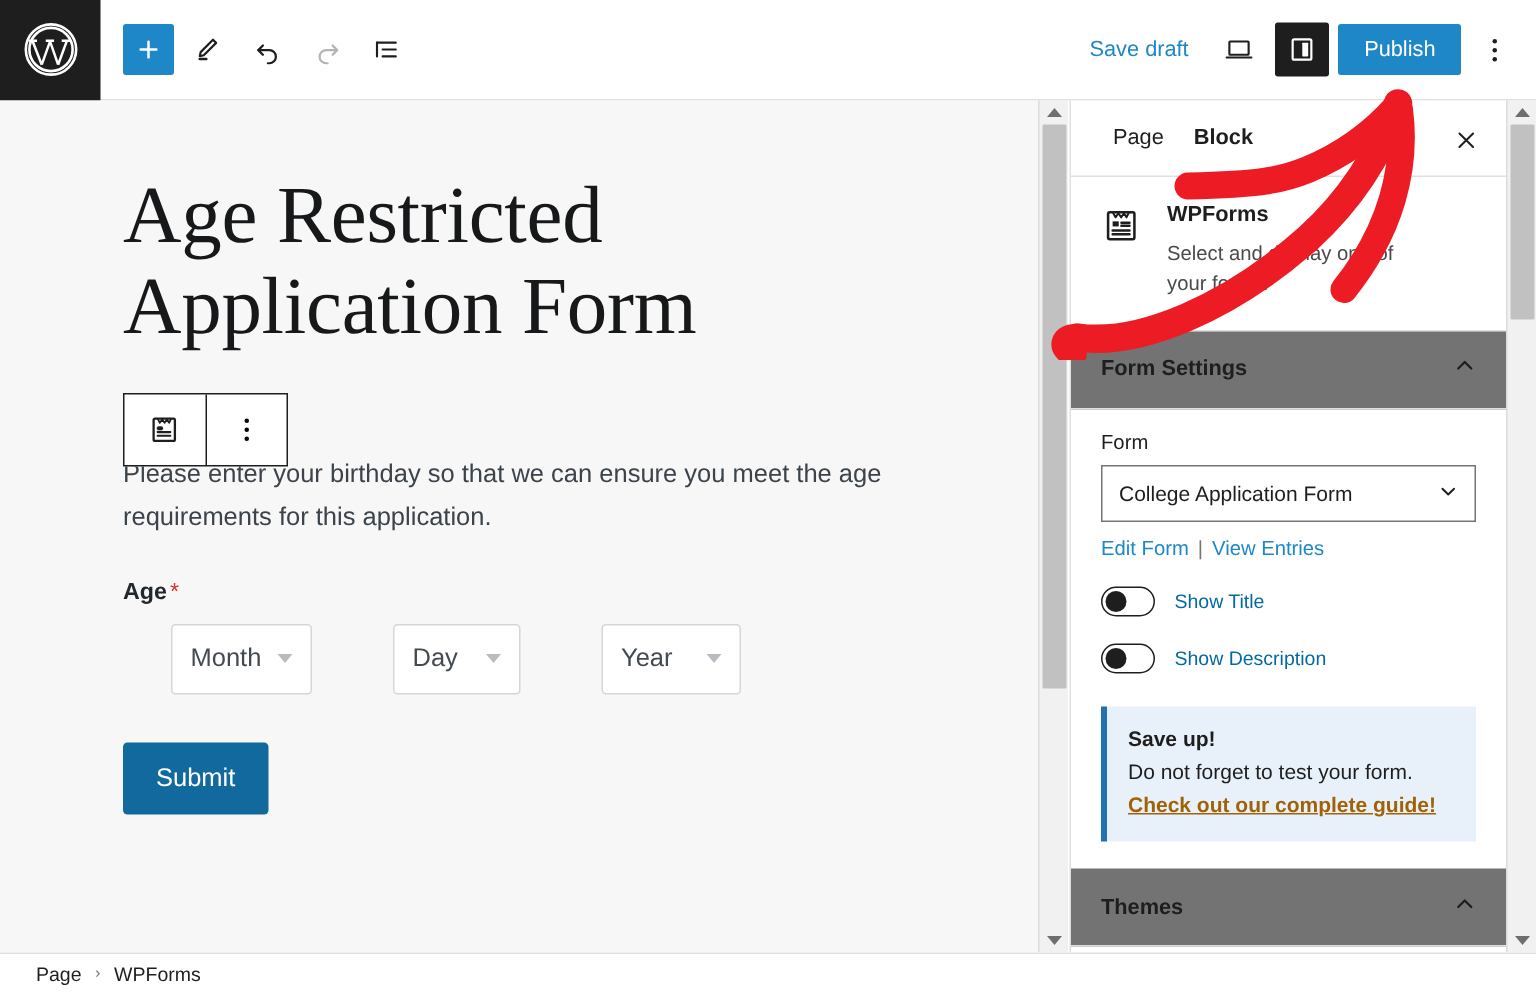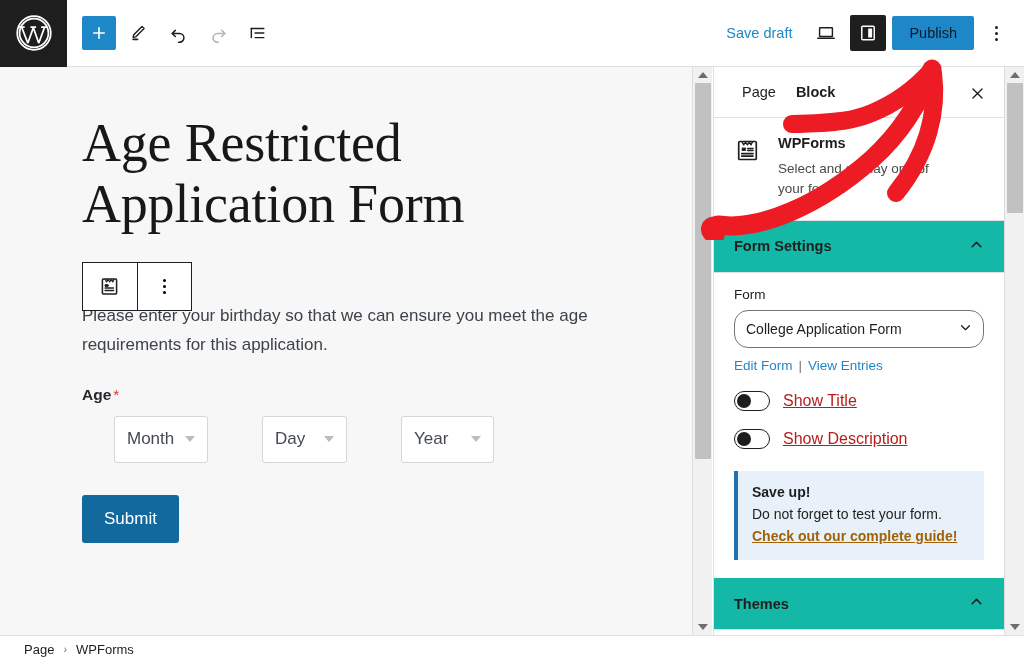--- a/index.html
+++ b/index.html
@@ -55,21 +55,21 @@
     text-decoration: none; padding: 6px 10px;
     cursor: pointer; white-space: nowrap;
   }
   .icon-btn {
     width: 36px; height: 36px; border-radius: 2px;
     display: flex; align-items: center; justify-content: center;
     background: transparent; border: none; color: #1e1e1e; cursor: pointer;
   }
   .icon-btn.active { background: #1e1e1e; color: #ffffff; }
   .publish-btn {
-    background: #1e87c8; color: #0f172a;
+    background: #1e87c8; color: #ffffff;
     border: none; border-radius: 2px;
     font-size: 14.5px; font-family: "Liberation Sans", sans-serif;
     padding: 9px 17px; cursor: pointer; white-space: nowrap;
   }
   .more-btn {
     width: 32px; height: 36px;
     display: flex; align-items: center; justify-content: center;
     background: transparent; border: none; cursor: pointer; color: #1e1e1e;
   }
   .dots-vert { display: flex; flex-direction: column; gap: 3px; align-items: center; }
@@ -218,31 +218,31 @@
   .block-card-title { font-size: 14.5px; font-weight: bold; color: #1e1e1e; }
   .block-card-desc {
     margin-top: 8px; font-size: 13.5px; line-height: 1.5;
     color: #4a4a4a; max-width: 172px;
   }
 
   .panel-header {
     height: 52px; display: flex; align-items: center;
     padding: 0 18px 0 20px;
     border-bottom: 1px solid #e0e0e0;
-    cursor: pointer; background: #14b8a6;
+    cursor: pointer; background: #737373;
   }
   .panel-title { font-size: 14.5px; font-weight: bold; color: #1e1e1e; flex: 1 1 auto; }
   .chev { color: #1e1e1e; display: block; }
 
   .panel-body { padding: 14px 20px 18px 20px; }
   .field-title { font-size: 13.5px; color: #1e1e1e; margin-bottom: 8px; }
   .select-box {
     position: relative;
     height: 38px; width: 100%;
-    border: 1px solid #757575; border-radius: 14px;
+    border: 1px solid #757575; border-radius: 0;
     background: #ffffff;
     display: flex; align-items: center;
     padding: 0 32px 0 11px;
     font-size: 14px; color: #1e1e1e;
     cursor: pointer;
   }
   .select-chev {
     position: absolute; right: 9px; top: 50%; transform: translateY(-50%);
     color: #1e1e1e; display: block;
   }
@@ -257,21 +257,21 @@
   .toggle {
     width: 36px; height: 20px; border-radius: 10px;
     border: 1px solid #1e1e1e; background: #ffffff;
     position: relative; flex: 0 0 36px; cursor: pointer;
   }
   .toggle .knob {
     position: absolute; left: 2px; top: 2px;
     width: 14px; height: 14px; border-radius: 50%;
     background: #1e1e1e;
   }
-  .toggle-label { font-size: 16px; color: #b91c1c; text-decoration: underline; }
+  .toggle-label { font-size: 13px; color: #0369a1; }
 
   .notice {
     margin-top: 22px;
     background: #e8f1fa;
     border-left: 4px solid #2271b1;
     padding: 13px 14px 15px 14px;
   }
   .notice-title { font-size: 14px; font-weight: bold; color: #1e1e1e; }
   .notice-text { font-size: 14px; color: #1e1e1e; margin-top: 5px; line-height: 1.35; }
   .notice-link {

